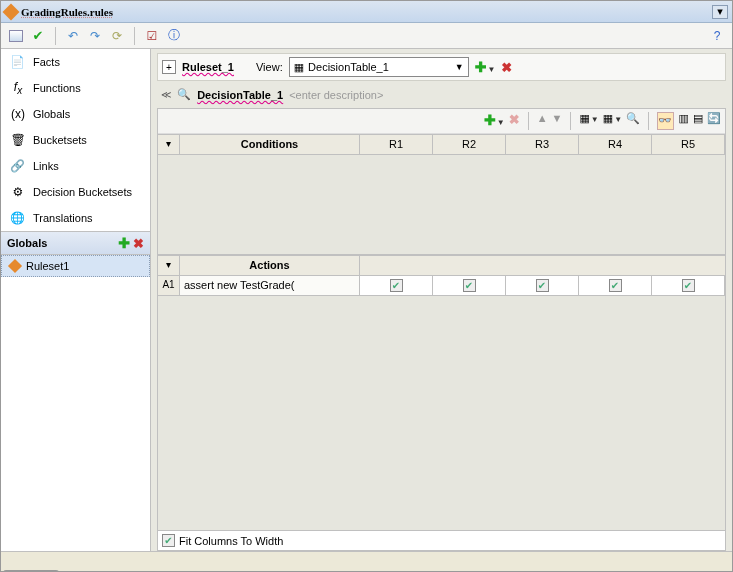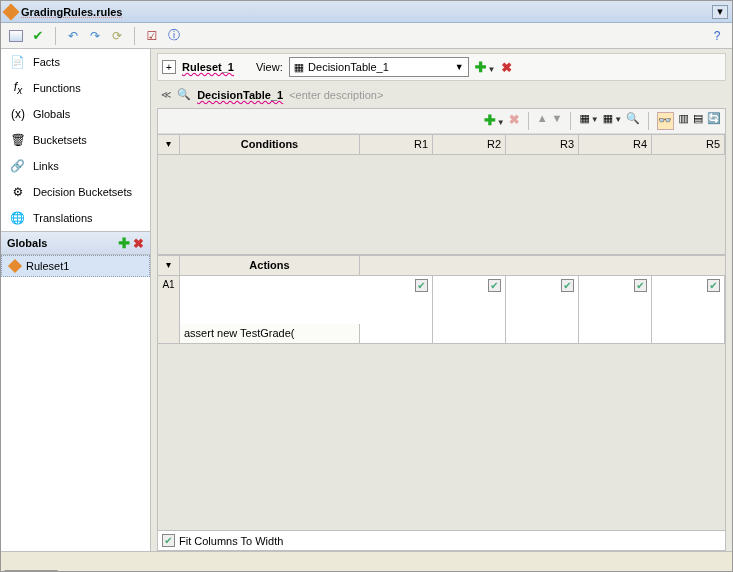--- a/index.html
+++ b/index.html
@@ -16,21 +16,21 @@
   .titlebar {
     background: linear-gradient(#dbe5f1, #c5d7ed);
     border-bottom: 1px solid #a0b5cc;
     height: 22px;
     display: flex;
     align-items: center;
     padding: 0 4px;
     justify-content: space-between;
   }
   .titlebar .left { display: flex; align-items: center; gap: 4px; }
-  .titlebar .title-text { font-weight: bold; text-decoration: underline dotted #c88; }
+  .titlebar .title-text { font-weight: bold; text-decoration: underline dotted #c88; font-family: Liberation Serif, serif; }
   .diamond-orange {
     width: 12px; height: 12px;
     background: #e68a2e;
     transform: rotate(45deg);
     display: inline-block;
   }
   .sq-btn {
     width: 16px; height: 14px;
     border: 1px solid #8a9db5;
     background: #dce6f2;
@@ -134,30 +134,30 @@
     border-bottom:1px solid #c0c0c0;
     padding:3px 4px;
     text-align:center;
     background:#fff;
     min-height:20px;
   }
   .hdr { background:#eceae0; font-weight:normal; }
   .rowhdr { width:22px; background:#eceae0; text-align:center; font-size:10px;}
   .cond-col { width:180px; text-align:left; font-style:italic; background:#fbfbf8;}
   .cond-col.hdr { font-style:normal; font-weight:bold; text-align:center; background:#eceae0;}
-  .r-col { width:73px;text-align:right; }
+  .r-col { width:73px; }
   .filler { flex:1; background:#e6e6de; border-right:none; border-bottom:1px solid #c0c0c0;}
   .gap-row { height:100px; background:#e6e6de; border-bottom:1px solid #c0c0c0;}
   .chk {
     width:13px;height:13px;border:1px solid #888;background:#eee;
     display:inline-flex;align-items:center;justify-content:center;
     color:#4a7; font-size:10px;
   }
   .wavy { border-bottom:2px dotted #d44; display:block; height:4px; margin-top:4px;}
-  .action-text { text-align:left; font-style:normal;margin-top:48px; }
+  .action-text { text-align:left; font-style:normal; }
   .grade-label { color:#3366cc; }
   .grade-val { color:#aaa; }
   .fit-row {
     display:flex; align-items:center; gap:4px;
     background:#fff; border-top:1px solid #c0c0c0;
     padding:3px 4px;
   }
   .bottom-tabs {
     height:36px; background:#ece9d8; border-top:1px solid #c0c0c0;
     display:flex; align-items:flex-end;

